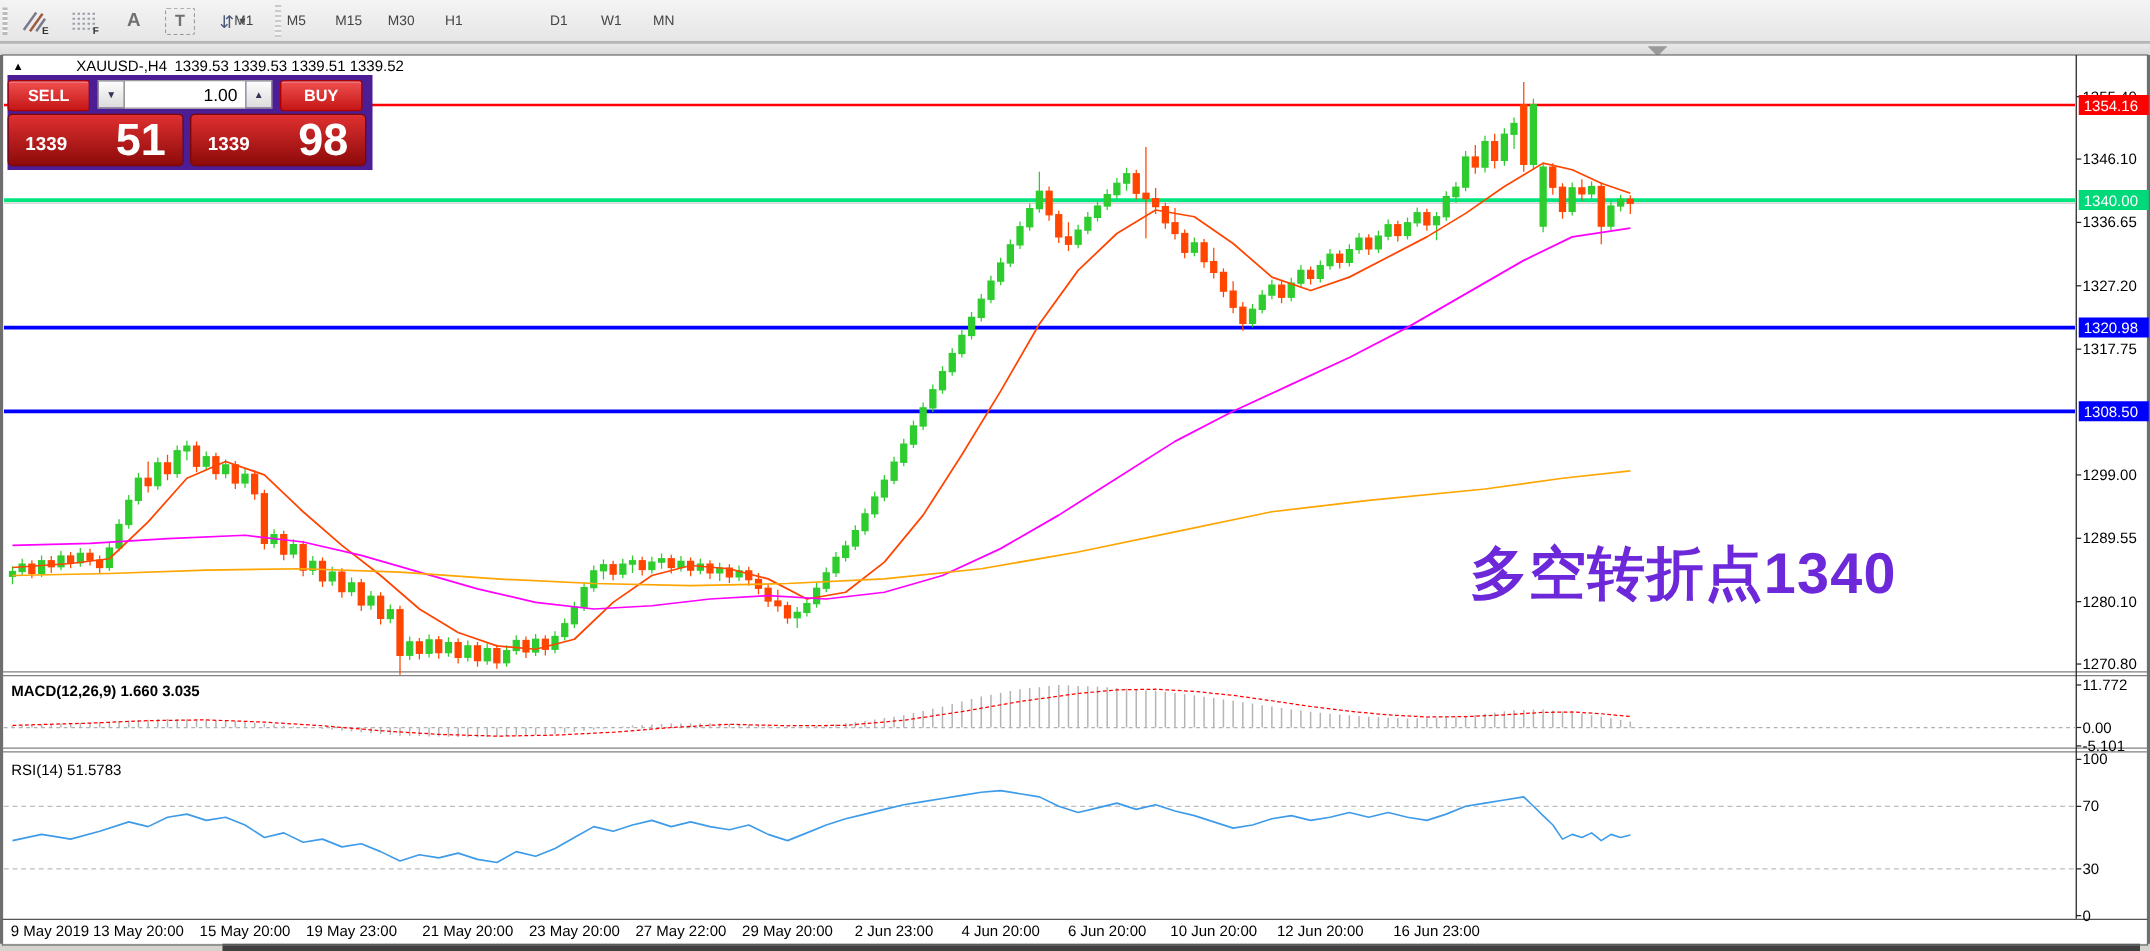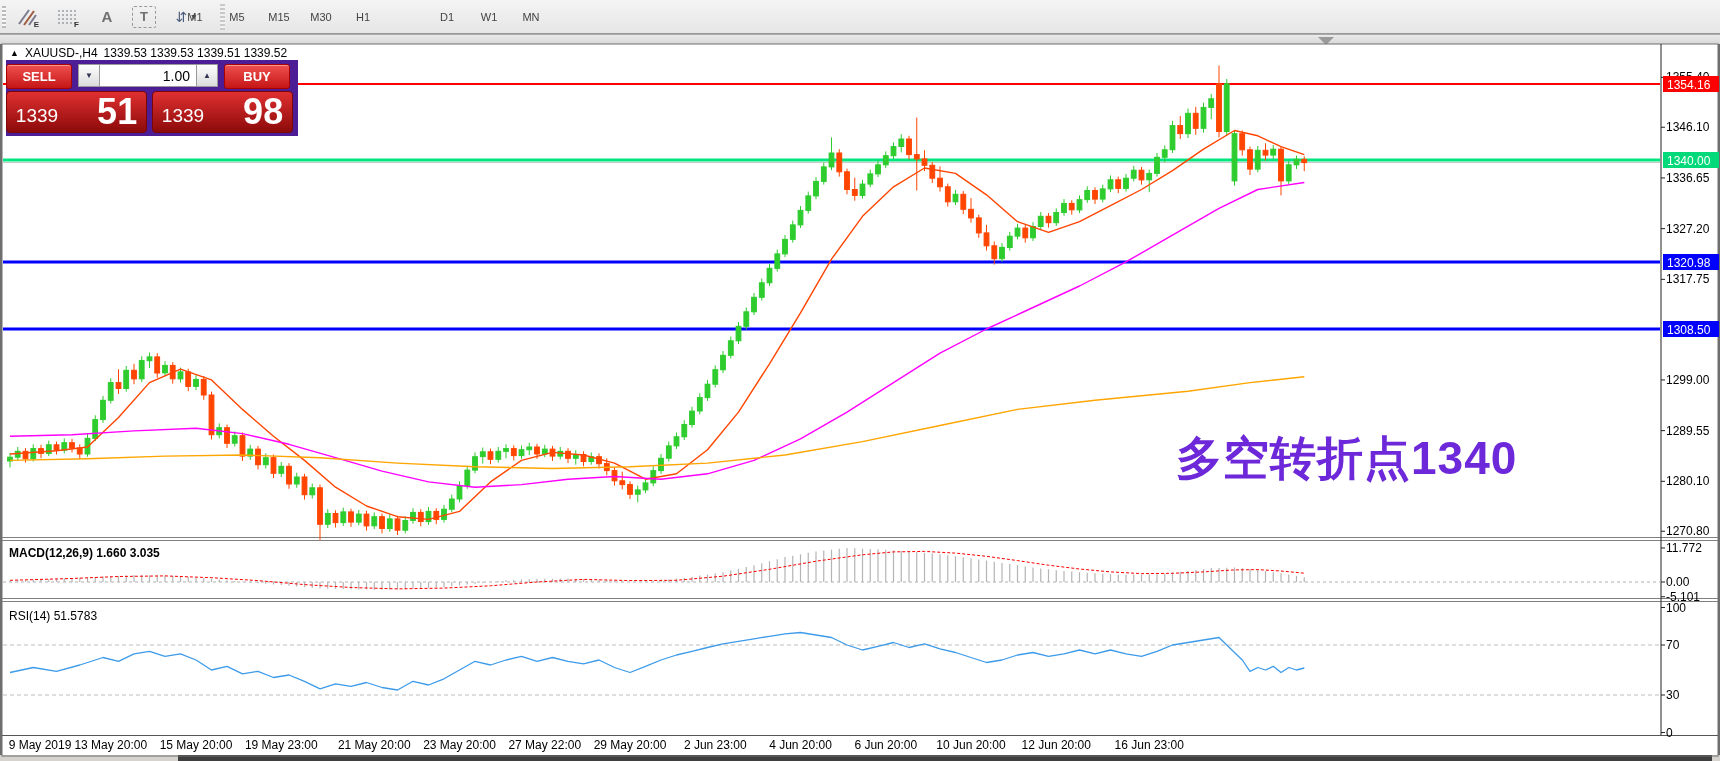--- a/index.html
+++ b/index.html
@@ -38,21 +38,21 @@
     background:linear-gradient(#f05050,#c51616);border:1px solid #a00;box-shadow:inset 0 1px 0 rgba(255,255,255,.4);}
   .tp-spin{width:22px;height:23px;box-sizing:border-box;border:1px solid #9a9a9a;
     background:linear-gradient(#fdfdfd,#dcdcdc);display:flex;align-items:center;justify-content:center;
     font-size:8px;color:#335;}
   .tp-vol{width:96px;height:23px;box-sizing:border-box;border:1px solid #9a9a9a;border-left:none;border-right:none;
     font-size:14px;text-align:right;padding:0 6px;font-family:"Liberation Sans",sans-serif;color:#000;}
   .tp-gapL{width:6px;} .tp-gapR{width:6px;}
   .bigbox{position:absolute;top:31px;width:141px;height:42px;border-radius:4px;color:#fff;
     background:linear-gradient(#e03030,#8d0a0a);border:1px solid #7c0606;
     display:flex;align-items:flex-end;justify-content:center;padding-bottom:3px;box-sizing:border-box;}
-  .bb-small{font-size:19px;font-weight:normal;margin-right:3px;line-height:26px;}
+  .bb-small{font-size:15px;font-weight:bold;margin-right:3px;line-height:26px;}
   .bb-big{font-size:36px;font-weight:bold;line-height:34px;margin-left:36px;}
   
   .ind-label{position:absolute;left:9px;font-size:12px;color:#000;z-index:6;}
   
   #annotation{position:absolute;left:1176px;top:428px;font-size:46px;font-weight:bold;
     color:#6d28d9;z-index:6;letter-spacing:1px;white-space:nowrap;}
   
   #hscroll{position:absolute;left:0;top:755px;width:1720px;height:6px;background:#d6d3ce;}
   #hscroll-thumb{position:absolute;left:178px;top:0px;width:1534px;height:6px;background:#3f3f3f;}
   svg text{font-family:"Liberation Sans",sans-serif;}
@@ -106,21 +106,21 @@
   </div>
 
   <div id="topstrip">
     <div id="shift-marker" style="left:1318px;"></div>
   </div>
 
   <div id="chartwin"></div>
 
   <div id="titlebar">
     <span id="title-tri">▲</span>
-    <span style="font-weight:bold;font-weight:normal;">XAUUSD-,H4</span>
+    <span style="font-weight:bold;font-weight:normal;margin-left:36px;">XAUUSD-,H4</span>
     <span>1339.53 1339.53 1339.51 1339.52</span>
   </div>
 
   <div id="tradepanel">
     <div class="tp-row1">
       <div class="tp-sell">SELL</div>
       <div class="tp-gapL"></div>
       <div class="tp-spin">▼</div>
       <input class="tp-vol" value="1.00" style="">
       <div class="tp-spin">▲</div>

